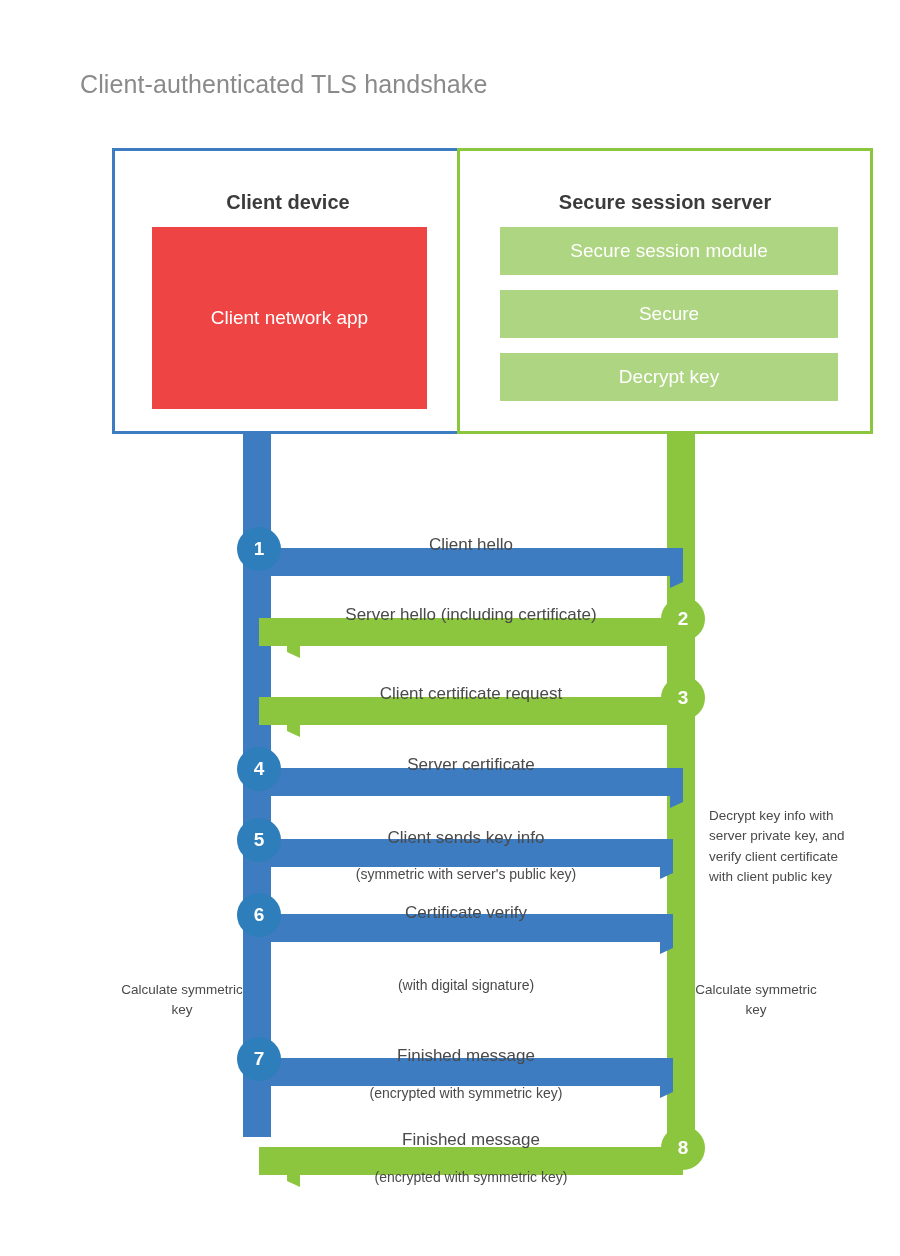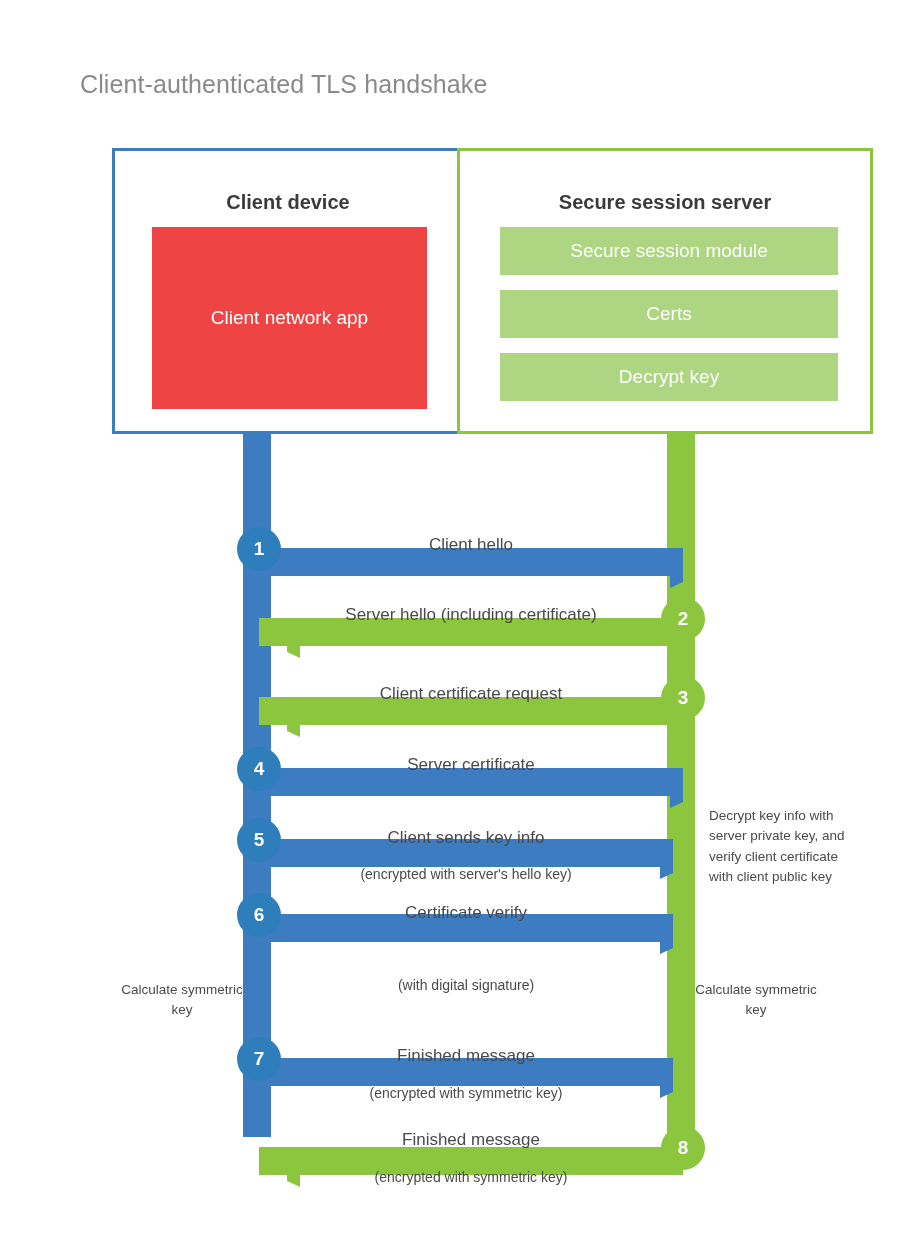--- a/index.html
+++ b/index.html
@@ -191,21 +191,21 @@
   <div class="page-title">Client-authenticated TLS handshake</div>
 
   <div class="party-box client">
     <div class="party-title">Client device</div>
     <div class="client-app">Client network app</div>
   </div>
 
   <div class="party-box server">
     <div class="party-title">Secure session server</div>
     <div class="server-bar b0">Secure session module</div>
-    <div class="server-bar b1">Certs</div>
+    <div class="server-bar b1">Secure</div>
     <div class="server-bar b2">Decrypt key</div>
   </div>
 
   <div class="lifeline client-life"></div>
   <div class="lifeline server-life"></div>
 
   <div class="msg">
     <div class="msg-line blue" style="left:217px; top:506px; width:424px;"></div>
     <div class="arrowhead right blue" style="left:628px; top:506px;"></div>
     <div class="msg-label" style="left:217px; top:479px; width:424px;">Client hello</div>
@@ -230,21 +230,21 @@
     <div class="msg-line blue" style="left:217px; top:726px; width:424px;"></div>
     <div class="arrowhead right blue" style="left:628px; top:726px;"></div>
     <div class="msg-label" style="left:217px; top:699px; width:424px;">Server certificate</div>
     <div class="step-circle blue" style="left:195px; top:705px;">4</div>
   </div>
 
   <div class="msg">
     <div class="msg-line blue" style="left:217px; top:797px; width:414px;"></div>
     <div class="arrowhead right blue" style="left:618px; top:797px;"></div>
     <div class="msg-label" style="left:217px; top:772px; width:414px;">Client sends key info</div>
-    <div class="msg-sublabel" style="left:217px; top:810px; width:414px;">(encrypted with server's hello key)</div>
+    <div class="msg-sublabel" style="left:217px; top:810px; width:414px;">(symmetric with server's public key)</div>
     <div class="step-circle blue" style="left:195px; top:776px;">5</div>
   </div>
 
   <div class="msg">
     <div class="msg-line blue" style="left:217px; top:872px; width:414px;"></div>
     <div class="arrowhead right blue" style="left:618px; top:872px;"></div>
     <div class="msg-label" style="left:217px; top:847px; width:414px;">Certificate verify</div>
     <div class="msg-sublabel" style="left:217px; top:885px; width:414px;margin-top:36px;">(with digital signature)</div>
     <div class="step-circle blue" style="left:195px; top:851px;">6</div>
   </div>

